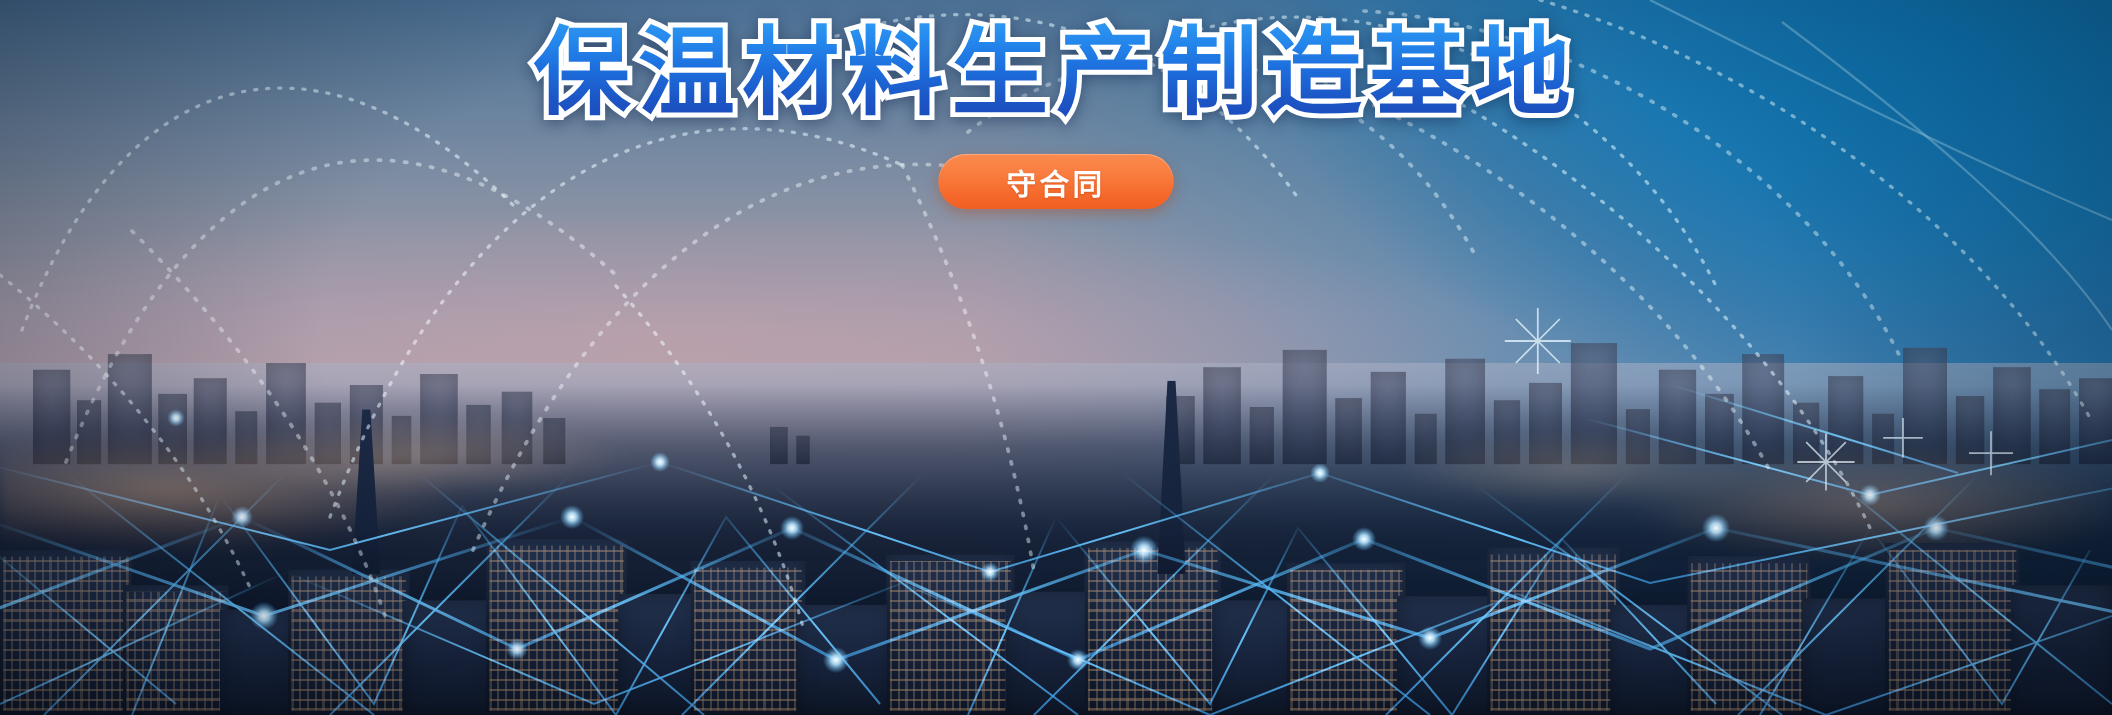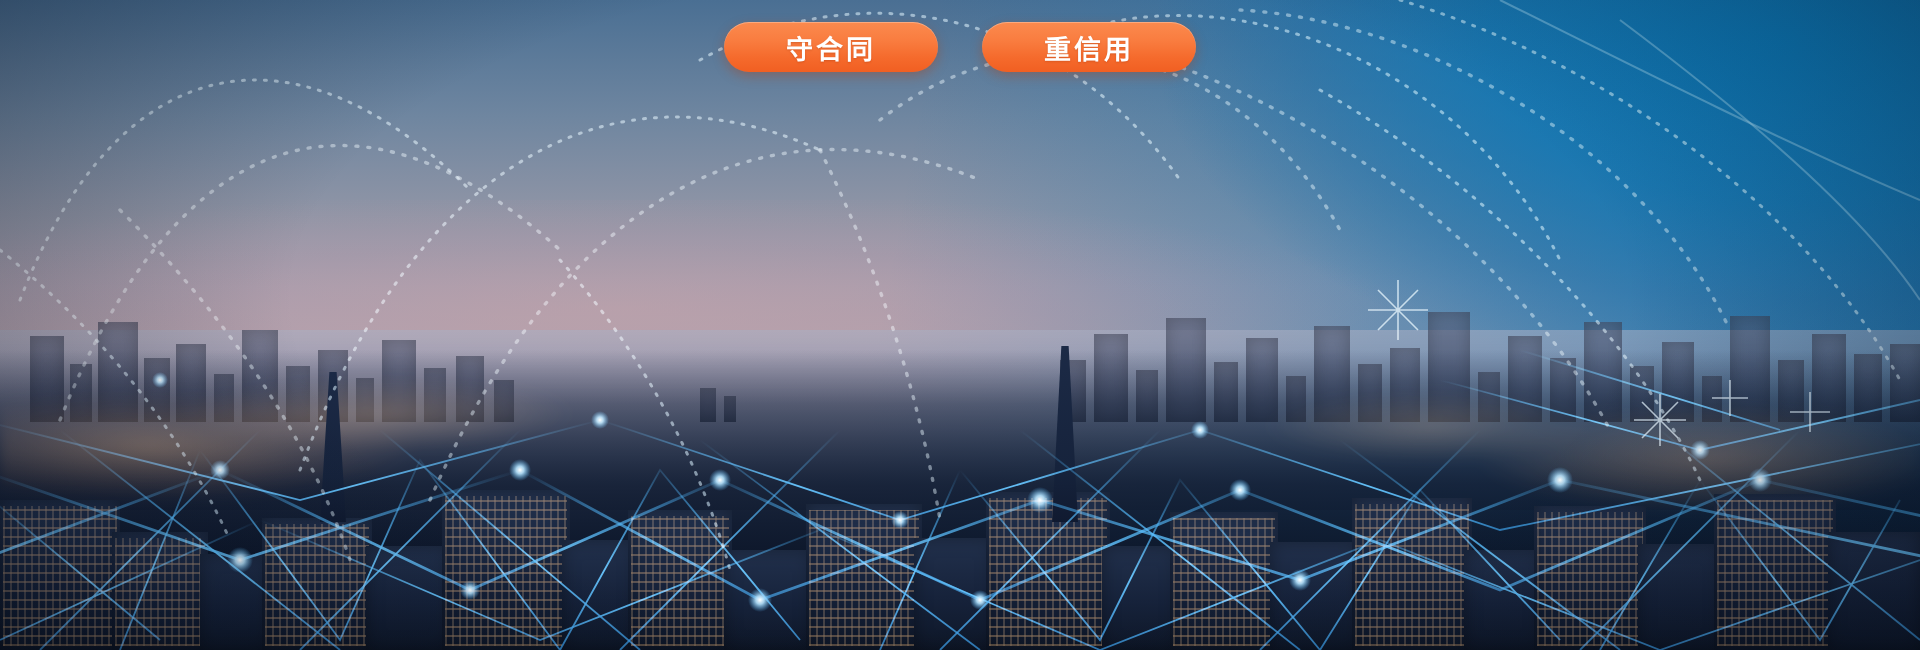--- a/index.html
+++ b/index.html
@@ -455,24 +455,27 @@
       <path d="M1810,412 l0,-20 M1810,412 l0,20 M1810,412 l-20,0 M1810,412 l20,0"></path>
       <path d="M1398,310 l0,-30 M1398,310 l0,30 M1398,310 l-30,0 M1398,310 l30,0 M1398,310 l-20,-20 M1398,310 l20,20 M1398,310 l20,-20 M1398,310 l-20,20"></path>
     </g>
   </svg>
 
   <div class="vignette"></div>
 
   <div class="content">
 
 
+    <div class="headline-wrap">
+      <div class="headline">
+        <span class="outline" aria-hidden="true">保温材料生产制造基地</span>
+        <span class="fill">保温材料生产制造基地</span>
+      </div>
+    </div>
 
     <div class="pills">
       <div class="pill">
         <span class="pill-label">守合同</span>
       </div>
-      <div class="pill">
-        <span class="pill-label">重信用</span>
-      </div>
     </div>
 
   </div>
 </div>
 
 </body></html>

